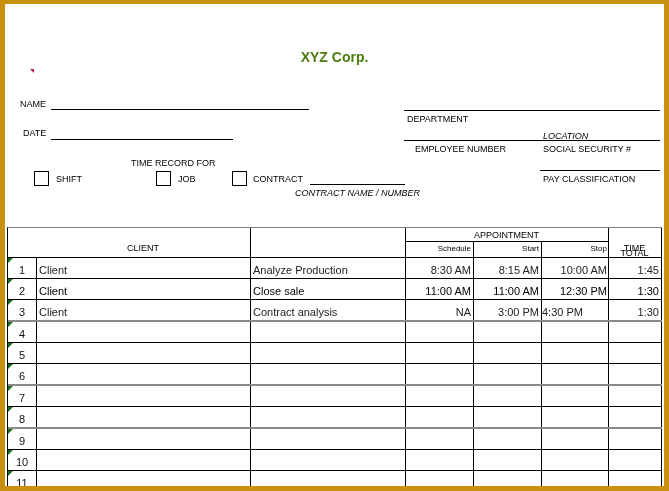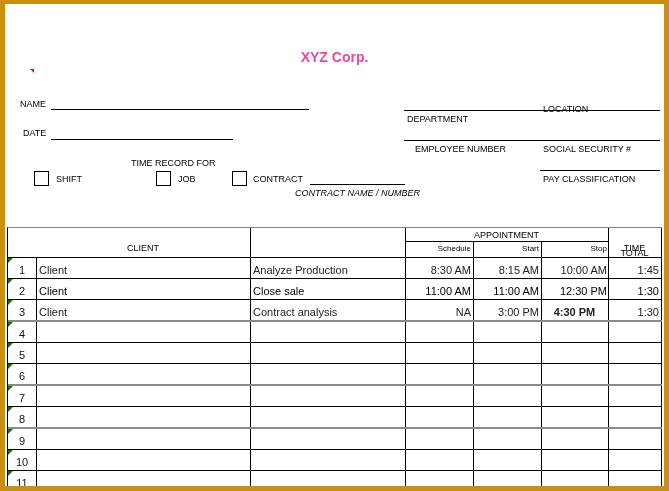--- a/index.html
+++ b/index.html
@@ -14,21 +14,21 @@
     background: #ffffff; overflow: hidden;
   }
   .title-bar {
     position: absolute; left: 1px; top: 2px; width: 656px; height: 40px;
     background: #000080; border: 1px solid #6a6ab0; box-sizing: border-box;
     color: #ffffff; font-weight: bold; font-size: 27px;
     display: flex; align-items: center; justify-content: center;
   }
   .company {
     position: absolute; left: 0; top: 45px; width: 659px; text-align: center;
-    font-weight: bold; font-size: 14px; color: #ec4899;
+    font-weight: bold; font-size: 14px; color: #4d7c0f;
   }
   .comment-mark {
     position: absolute; left: 25px; top: 65px; width: 0; height: 0;
     border-top: 4px solid #c0143c; border-left: 4px solid transparent;
   }
   .lbl { position: absolute; font-size: 9px; color: #000; white-space: nowrap; }
   .line { position: absolute; height: 0; border-top: 1px solid #000; }
   .checkbox {
     position: absolute; width: 15px; height: 15px; border: 1px solid #000; box-sizing: border-box;
     background: #fff; cursor: pointer;
@@ -76,21 +76,21 @@
   <div class="lbl" style="left:173px;top:170px;">JOB</div>
 
   <div class="checkbox" style="left:227px;top:167px;"></div>
   <div class="lbl" style="left:248px;top:170px;">CONTRACT</div>
 
   <div class="line" style="left:305px;top:180px;width:95px;"></div>
   <div class="lbl" style="left:290px;top:184px;font-style:italic;">CONTRACT NAME / NUMBER</div>
 
   <div class="line" style="left:399px;top:106px;width:256px;"></div>
   <div class="lbl" style="left:402px;top:110px;">DEPARTMENT</div>
-  <div class="lbl" style="left:538px;top:100px;">LOCATION</div>
+  <div class="lbl" style="left:538px;top:127px;font-style:italic;">LOCATION</div>
 
   <div class="line" style="left:399px;top:136px;width:256px;"></div>
   <div class="lbl" style="left:410px;top:140px;">EMPLOYEE NUMBER</div>
   <div class="lbl" style="left:538px;top:140px;">SOCIAL SECURITY #</div>
 
   <div class="line" style="left:535px;top:166px;width:120px;"></div>
   <div class="lbl" style="left:538px;top:170px;">PAY CLASSIFICATION</div>
 
   <div class="grid">
 
@@ -145,21 +145,21 @@
       <div class="cell" style="left:601px;top:57px;width:50px;text-align:right;">1:30</div>
     </div>
 
     <div>
       <div class="tri" style="left:0;top:72px;"></div>
       <div class="cell row-num" style="left:0;top:78px;width:28px;">3</div>
       <div class="cell data-text" style="left:31px;top:78px;width:210px;">Client</div>
       <div class="cell data-text" style="left:245px;top:78px;width:150px;">Contract analysis</div>
       <div class="cell data-text" style="left:398px;top:78px;width:65px;text-align:right;">NA</div>
       <div class="cell data-text" style="left:466px;top:78px;width:65px;text-align:right;">3:00 PM</div>
-      <div class="cell data-text" style="left:534px;top:78px;width:65px;text-align:center;font-weight:bold;">4:30 PM</div>
+      <div class="cell data-text" style="left:534px;top:78px;width:65px;text-align:left;">4:30 PM</div>
       <div class="cell data-text" style="left:601px;top:78px;width:50px;text-align:right;">1:30</div>
     </div>
 
     <div>
       <div class="tri" style="left:0;top:94px;"></div>
       <div class="cell row-num" style="left:0;top:100px;width:28px;">4</div>
     </div>
     <div>
       <div class="tri" style="left:0;top:115px;"></div>
       <div class="cell row-num" style="left:0;top:121px;width:28px;">5</div>

